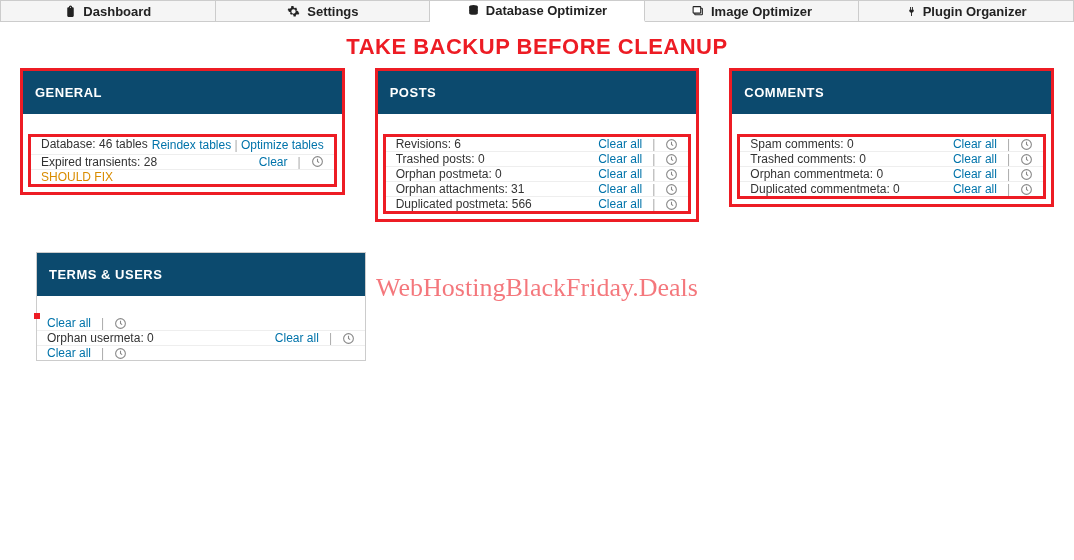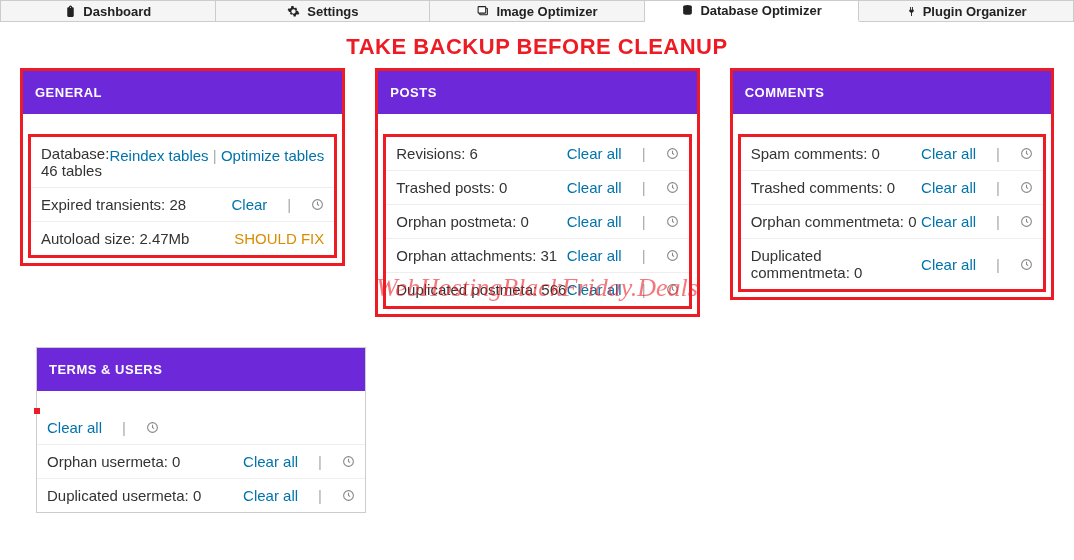--- a/index.html
+++ b/index.html
@@ -6,76 +6,76 @@
     body { font-family: Arial, sans-serif; font-size: 13px; background: #fff; width: 1074px; position: relative; }
     .tabs { display: flex; border: 1px solid #ccc; background: #f5f5f5; }
     .tab { flex: 1; text-align: center; padding: 2px 0; border-right: 1px solid #ccc; cursor: pointer; font-size: 13px; font-weight: bold; color: #222; display: flex; align-items: center; justify-content: center; gap: 6px; }
     .tab:last-child { border-right: none; }
     .tab.active { background: #fff; border-bottom: 2px solid #fff; margin-bottom: -1px; }
     .tab .ico { display: inline-flex; }
     .warning-banner { text-align: center; color: #ed1c24; font-weight: 900; font-size: 22px; padding: 12px 16px 8px; letter-spacing: 0.5px; }
     .panels-row { display: flex; gap: 30px; padding: 0 20px; align-items: flex-start; }
     .panel { width: 330px; border: 1px solid #ccc; background: #fff; }
     .panel-hl { border: 3px solid #ed1c24; }
-    .panel-header { background: #6d28d9; color: #fff; font-weight: bold; font-size: 13px; padding: 14px 12px; letter-spacing: 0.5px; }
+    .panel-header { background: #0c4a6e; color: #fff; font-weight: bold; font-size: 13px; padding: 14px 12px; letter-spacing: 0.5px; }
     .panel-body { padding: 0; }
     .panel-hl .panel-body { margin: 20px 5px 5px 5px; border: 3px solid #ed1c24; }
     .panel-gap { height: 20px; }
-    .row { display: flex; justify-content: space-between; align-items: center; padding: 8px 10px; border-bottom: 1px solid #eee; font-size: 15px; color: #333; }
+    .row { display: flex; justify-content: space-between; align-items: center; padding: 0 10px; border-bottom: 1px solid #eee; font-size: 12px; color: #333; }
     .row:last-child { border-bottom: none; }
     .row .left { flex: 1; }
-    .row .right { display: flex; align-items: center; gap: 20px; white-space: nowrap; }
+    .row .right { display: flex; align-items: center; gap: 10px; white-space: nowrap; }
     .link { color: #0073aa; cursor: pointer; }
     .sep { color: #aaa; }
     .clock { display: inline-flex; color: #888; }
     .warn-text { color: #d98c00; font-weight: normal; }
     .general-row1 { align-items: flex-start; }
     .general-row1 .right { flex-direction: column; align-items: flex-end; gap: 0; line-height: 1.4; }
     .terms-section { padding: 30px 20px 10px 20px; }
     .red-dot { width: 6px; height: 6px; background: #ed1c24; position: absolute; }
-    .watermark { position: absolute; left: 50%; top: 273px; transform: translateX(-50%); color: rgba(237,28,36,0.6); font-size: 26px; font-weight: 500; pointer-events: none; white-space: nowrap; z-index: 100; font-family: Georgia, serif; font-style: italic; }
+    .watermark { position: absolute; left: 50%; top: 273px; transform: translateX(-50%); color: rgba(237,28,36,0.6); font-size: 26px; font-weight: 500; pointer-events: none; white-space: nowrap; z-index: 100; font-family: Georgia, serif; }
   </style>
 </head>
 <body>
 
 <div class="tabs">
   <div class="tab">
     <span class="ico">
         <svg width="13" height="13" viewBox="0 0 24 24" fill="#222">
           <path d="M16 4h-1a3 3 0 0 0-6 0H8a2 2 0 0 0-2 2v14a2 2 0 0 0 2 2h8a2 2 0 0 0 2-2V6a2 2 0 0 0-2-2zm-4-1a1 1 0 1 1-1 1 1 1 0 0 1 1-1z"></path>
         </svg>
       </span>
     <span>Dashboard</span>
   </div>
   <div class="tab">
     <span class="ico">
         <svg width="15" height="13" viewBox="0 0 24 24" fill="#222">
           <path d="M12 8a4 4 0 1 0 4 4 4 4 0 0 0-4-4zm9 4a7 7 0 0 1-.1 1.2l2 1.6-2 3.4-2.4-1a7 7 0 0 1-2 1.2l-.4 2.6h-4l-.4-2.6a7 7 0 0 1-2-1.2l-2.4 1-2-3.4 2-1.6A7 7 0 0 1 3 12a7 7 0 0 1 .1-1.2l-2-1.6 2-3.4 2.4 1a7 7 0 0 1 2-1.2L8 2h4l.4 2.6a7 7 0 0 1 2 1.2l2.4-1 2 3.4-2 1.6A7 7 0 0 1 21 12z"></path>
         </svg>
       </span>
     <span>Settings</span>
-  </div>
-  <div class="tab">
-    <span class="ico">
-        <svg width="14" height="13" viewBox="0 0 24 24" fill="none" stroke="#222" stroke-width="2">
-          <rect x="6" y="6" width="14" height="12" rx="1"></rect>
-          <rect x="3" y="3" width="14" height="12" rx="1" fill="#fff"></rect>
-        </svg>
-      </span>
-    <span>Image Optimizer</span>
   </div>
   <div class="tab active">
     <span class="ico">
         <svg width="13" height="13" viewBox="0 0 24 24" fill="#222">
           <ellipse cx="12" cy="5" rx="8" ry="3"></ellipse>
           <path d="M4 5v6c0 1.7 3.6 3 8 3s8-1.3 8-3V5"></path>
           <path d="M4 11v6c0 1.7 3.6 3 8 3s8-1.3 8-3v-6"></path>
         </svg>
       </span>
     <span>Database Optimizer</span>
+  </div>
+  <div class="tab">
+    <span class="ico">
+        <svg width="14" height="13" viewBox="0 0 24 24" fill="none" stroke="#222" stroke-width="2">
+          <rect x="6" y="6" width="14" height="12" rx="1"></rect>
+          <rect x="3" y="3" width="14" height="12" rx="1" fill="#fff"></rect>
+        </svg>
+      </span>
+    <span>Image Optimizer</span>
   </div>
   <div class="tab">
     <span class="ico">
         <svg width="11" height="13" viewBox="0 0 24 24" fill="#222">
           <path d="M9 2v6H7v2a5 5 0 0 0 4 4.9V22h2v-7.1A5 5 0 0 0 17 10V8h-2V2h-2v6h-2V2z"></path>
         </svg>
       </span>
     <span>Plugin Organizer</span>
   </div>
 </div>
@@ -100,21 +100,20 @@
             <span class="sep">|</span> 
             <span class="clock">
               <svg width="13" height="13" viewBox="0 0 24 24" fill="none" stroke="#888" stroke-width="2">
                 <circle cx="12" cy="12" r="9"></circle>
                 <path d="M12 7v5l3 2"></path>
               </svg>
             </span>
           </div>
       </div>
       <div class="row">
-        <div class="left"><span>Autoload size:</span> <span>2.47Mb</span></div>
         <div class="right">
             <span class="warn-text">SHOULD FIX</span>
           </div>
       </div>
     </div>
   </div>
 
   <div class="panel panel-hl">
     <div class="panel-header">POSTS</div>
     <div class="panel-body" id="posts-body">
@@ -270,21 +269,20 @@
             <span class="sep"> | </span>
             <span class="clock">
               <svg width="13" height="13" viewBox="0 0 24 24" fill="none" stroke="#888" stroke-width="2">
                 <circle cx="12" cy="12" r="9"></circle>
                 <path d="M12 7v5l3 2"></path>
               </svg>
             </span>
           </div>
         </div>
         <div class="row">
-          <div class="left"><span>Duplicated usermeta:</span><span> 0</span></div>
           <div class="right">
             <span class="link">Clear all</span>
             <span class="sep"> | </span>
             <span class="clock">
               <svg width="13" height="13" viewBox="0 0 24 24" fill="none" stroke="#888" stroke-width="2">
                 <circle cx="12" cy="12" r="9"></circle>
                 <path d="M12 7v5l3 2"></path>
               </svg>
             </span>
           </div>

